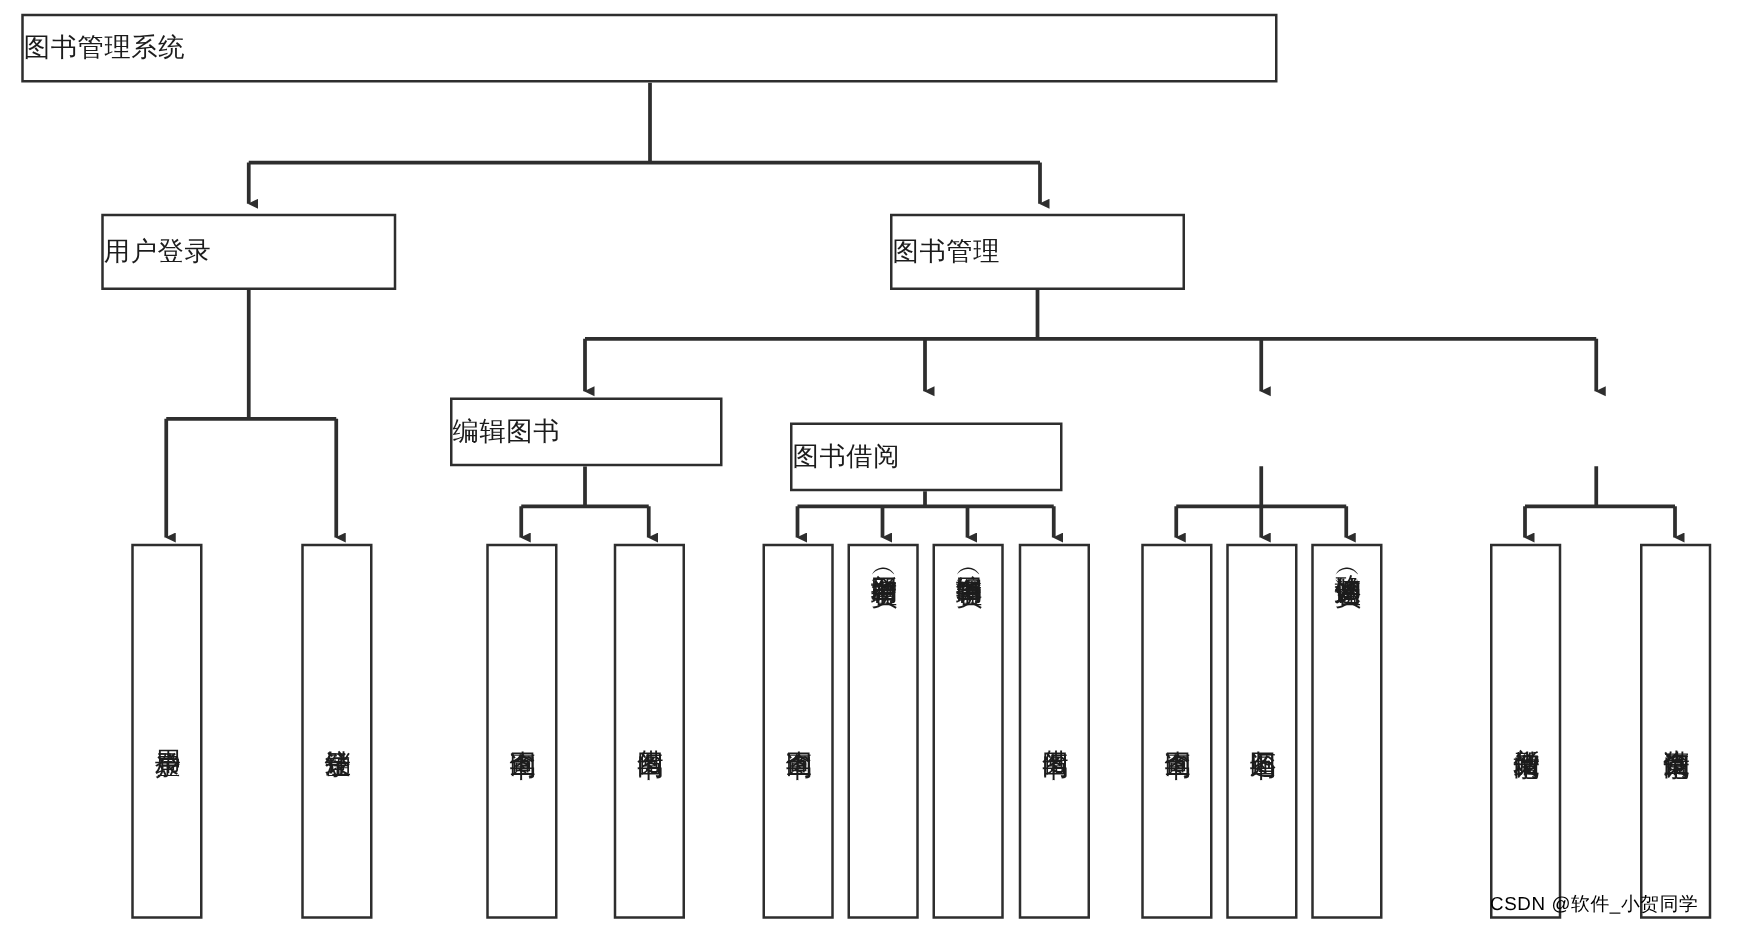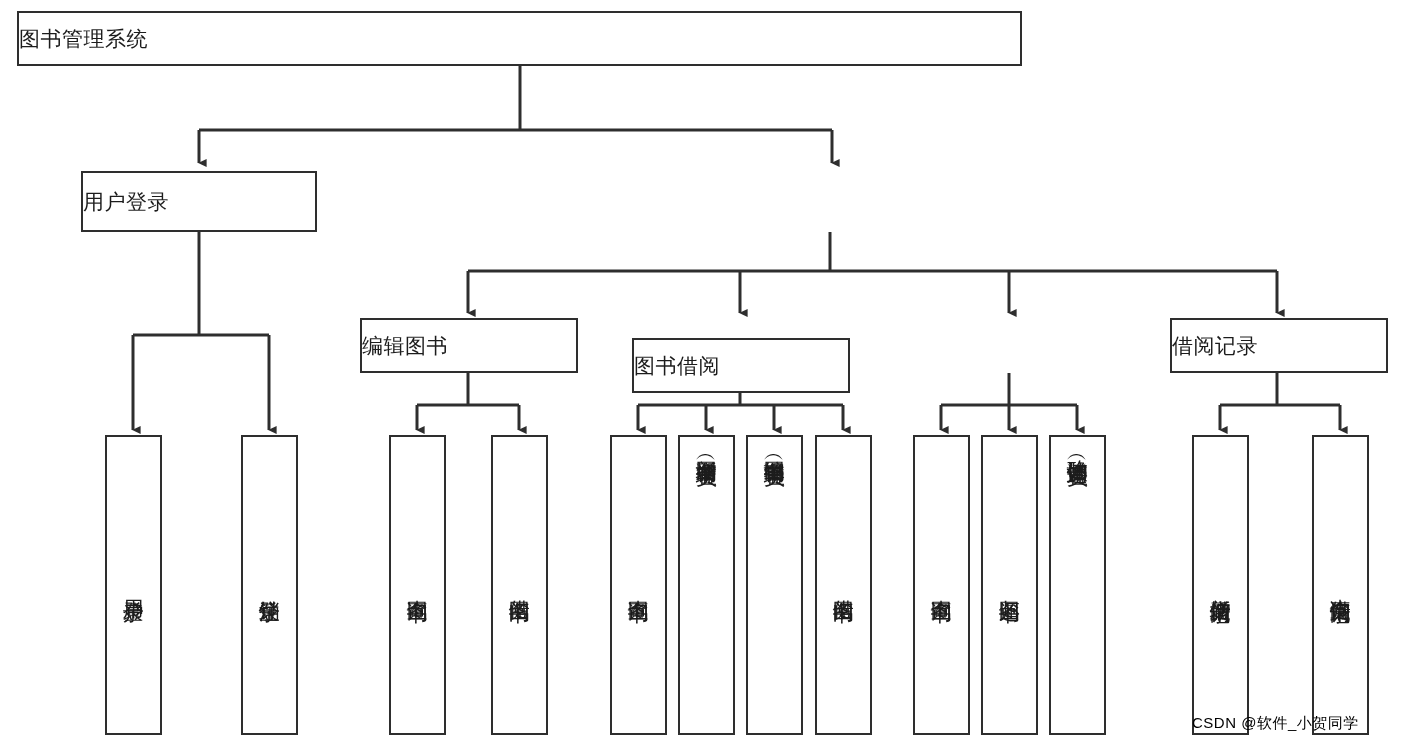--- a/index.html
+++ b/index.html
@@ -121,29 +121,29 @@
     </g>
   </svg>
 
   <div class="node horizontal" style="left:17px; top:11px; width:1005px; height:55px;">
     <span class="label">图书管理系统</span>
   </div>
 
   <div class="node horizontal" style="left:81px; top:171px; width:236px; height:61px;">
     <span class="label">用户登录</span>
   </div>
+  <div class="node horizontal" style="left:712px; top:171px; width:236px; height:61px;">
+    <span class="label">图书管理</span>
+  </div>
 
   <div class="node horizontal" style="left:360px; top:318px; width:218px; height:55px;">
     <span class="label">编辑图书</span>
   </div>
   <div class="node horizontal" style="left:632px; top:318px; width:218px; height:55px;margin-top:20px;">
     <span class="label">图书借阅</span>
-  </div>
-  <div class="node horizontal" style="left:1170px; top:318px; width:218px; height:55px;">
-    <span class="label">借阅记录</span>
   </div>
 
   <div class="node vertical centered" style="left:105px; top:435px; width:57px; height:300px;">
     <span class="label">用户登录</span>
   </div>
   <div class="node vertical centered" style="left:241px; top:435px; width:57px; height:300px;">
     <span class="label">注销登录</span>
   </div>
 
   <div class="node vertical centered" style="left:389px; top:435px; width:57px; height:300px;">

